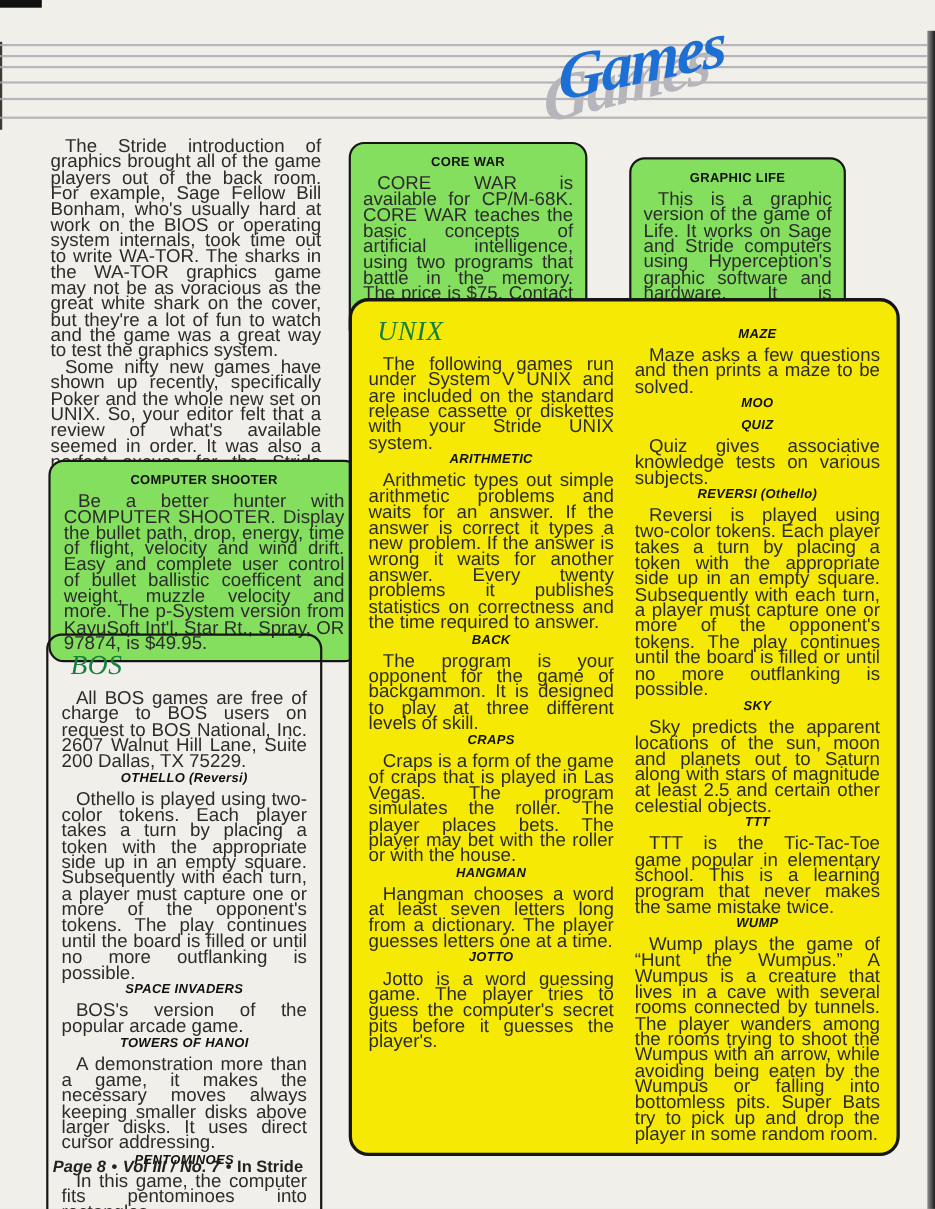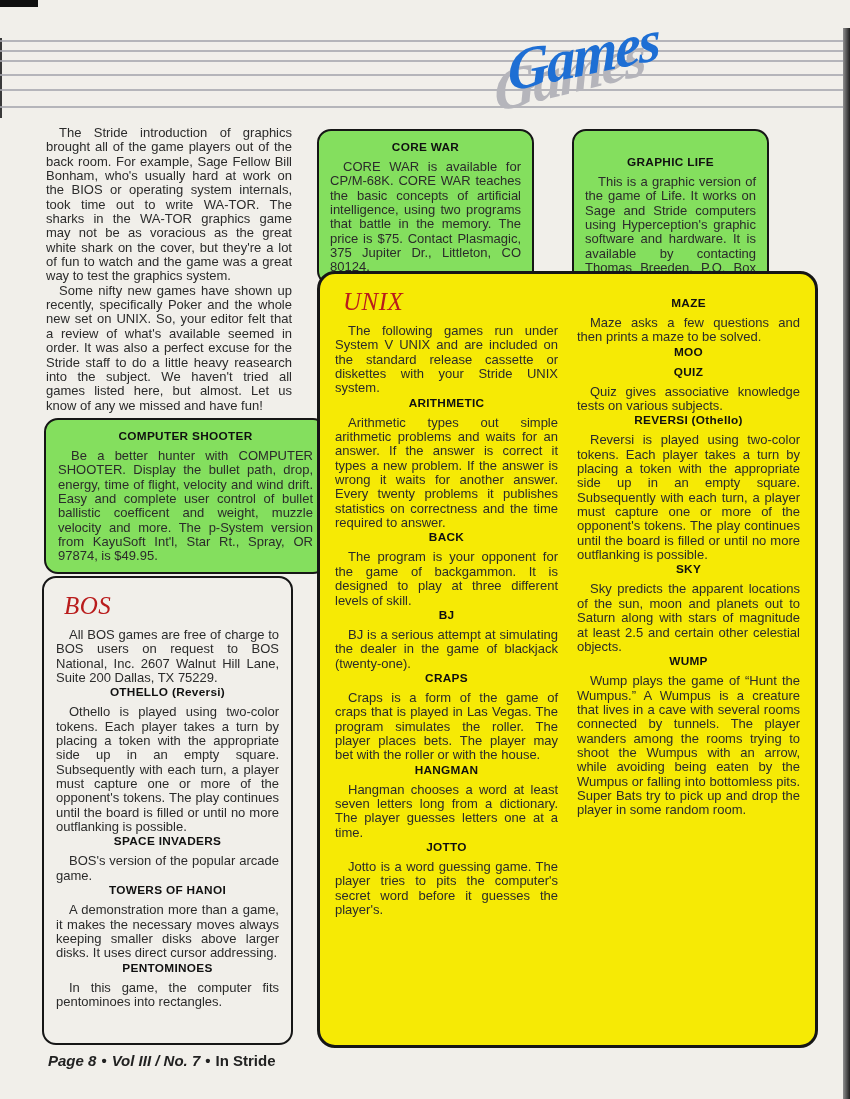--- a/index.html
+++ b/index.html
@@ -18,41 +18,41 @@
   .rule { position:absolute; left:0; width:843px; height:2px; background:#a6a6ae; opacity:.8; }
   
   .logo { position:absolute; left:488px; top:14px; width:260px; height:120px; }
   .logo span { position:absolute; font-family:"Liberation Serif","DejaVu Serif",serif;
     font-style:italic; font-weight:bold; font-size:58px; letter-spacing:-2px; white-space:nowrap; }
   .logo .shadow { left:4px; top:26px; color:var(--logo-shadow,#b5b5bb);
     transform:rotate(-14deg) skewX(-10deg); }
   .logo .main { left:18px; top:8px; color:var(--logo-blue,#1e6fd4);
     transform:rotate(-12deg) skewX(-10deg); }
   
-  .p { font-size:13px; line-height:14.35px; text-align:justify; text-indent:13px; margin:0; }
+  .p { font-size:17px; line-height:14.35px; text-align:justify; text-indent:13px; margin:0; }
   .p + .p { margin-top:0; }
   .h { font-weight:bold; font-size:11.8px; letter-spacing:.3px; text-align:center;
     color:#101010; margin:11px 0 6px; }
   .intro { position:absolute; left:46px; top:126px; width:246px; }
   
   .box { position:absolute; border:2px solid #161616; border-radius:14px; box-sizing:border-box; }
   .green { background:var(--green,#84df5e); }
   .yellow { background:var(--yellow,#f6ea05); border-width:3px; border-radius:18px; }
   .box .h:first-child { margin-top:0; }
   .shooter { left:44px; top:418px; width:283px; min-height:140px; padding:9px 12px 8px; }
   .corewar { left:317px; top:129px; width:217px; min-height:134px; padding:9px 11px 8px; }
-  .graphiclife { left:572px; top:129px; width:197px; min-height:134px; padding:24px 11px 8px; }
+  .graphiclife { left:572px; top:143px; width:197px; min-height:134px; padding:9px 11px 8px; }
   .bos { left:42px; top:576px; width:251px; min-height:469px; padding:12px 12px 10px; background:transparent; }
   .serif-title { font-family:"Liberation Serif","DejaVu Serif",serif; font-style:italic;
-    font-weight:normal; font-size:25px; color:#b91c1c; margin:2px 0 8px 8px; letter-spacing:.5px; }
+    font-weight:normal; font-size:25px; color:#15803d; margin:2px 0 8px 8px; letter-spacing:.5px; }
   .unix { left:317px; top:271px; width:501px; min-height:777px; padding:12px 15px 10px; }
   .unix-cols { display:flex; gap:19px; }
   .unix-col { flex:1 1 0; min-width:0; }
   .unix-col-right { padding-top:6px; }
-  .entry .h { margin:12px 0 6px; }
+  .entry .h { margin:12px 0 6px;font-style:italic; }
   
   .footer { position:absolute; left:48px; top:1052px; font-size:15px; color:#222; white-space:nowrap;font-weight:bold; }
   .footer .it { font-style:italic; }
   .footer .b { display:inline-block; margin:0 5px; font-style:normal; }
 </style>
 </head>
 <body>
 
 <div class="page">
 
@@ -122,34 +122,30 @@
         <p class="p">The following games run under System V UNIX and are included on the standard release cassette or diskettes with your Stride UNIX system.</p>
         <div class="entry">
           <div class="h">ARITHMETIC</div>
           <p class="p">Arithmetic types out simple arithmetic problems and waits for an answer. If the answer is correct it types a new problem. If the answer is wrong it waits for another answer. Every twenty problems it publishes statistics on correctness and the time required to answer.</p>
         </div>
         <div class="entry">
           <div class="h">BACK</div>
           <p class="p">The program is your opponent for the game of backgammon. It is designed to play at three different levels of skill.</p>
         </div>
         <div class="entry">
-          <div class="h">BJ</div>
-          <p class="p">BJ is a serious attempt at simulating the dealer in the game of blackjack (twenty-one).</p>
-        </div>
-        <div class="entry">
           <div class="h">CRAPS</div>
           <p class="p">Craps is a form of the game of craps that is played in Las Vegas. The program simulates the roller. The player places bets. The player may bet with the roller or with the house.</p>
         </div>
         <div class="entry">
           <div class="h">HANGMAN</div>
           <p class="p">Hangman chooses a word at least seven letters long from a dictionary. The player guesses letters one at a time.</p>
         </div>
         <div class="entry">
           <div class="h">JOTTO</div>
-          <p class="p">Jotto is a word guessing game. The player tries to pits the computer's secret word before it guesses the player's.</p>
+          <p class="p">Jotto is a word guessing game. The player tries to guess the computer's secret pits before it guesses the player's.</p>
         </div>
       </div>
       <div class="unix-col unix-col-right">
         <div class="entry">
           <div class="h" style="margin-top:4px">MAZE</div>
           <p class="p">Maze asks a few questions and then prints a maze to be solved.</p>
         </div>
         <div class="entry">
           <div class="h">MOO</div>
         </div>
@@ -159,20 +155,24 @@
         </div>
         <div class="entry">
           <div class="h">REVERSI (Othello)</div>
           <p class="p">Reversi is played using two-color tokens. Each player takes a turn by placing a token with the appropriate side up in an empty square. Subsequently with each turn, a player must capture one or more of the opponent's tokens. The play continues until the board is filled or until no more outflanking is possible.</p>
         </div>
         <div class="entry">
           <div class="h">SKY</div>
           <p class="p">Sky predicts the apparent locations of the sun, moon and planets out to Saturn along with stars of magnitude at least 2.5 and certain other celestial objects.</p>
         </div>
         <div class="entry">
+          <div class="h">TTT</div>
+          <p class="p">TTT is the Tic-Tac-Toe game popular in elementary school. This is a learning program that never makes the same mistake twice.</p>
+        </div>
+        <div class="entry">
           <div class="h">WUMP</div>
           <p class="p">Wump plays the game of “Hunt the Wumpus.” A Wumpus is a creature that lives in a cave with several rooms connected by tunnels. The player wanders among the rooms trying to shoot the Wumpus with an arrow, while avoiding being eaten by the Wumpus or falling into bottomless pits. Super Bats try to pick up and drop the player in some random room.</p>
         </div>
       </div>
     </div>
   </div>
 
   <div class="footer">
     <span class="it">Page 8</span><span class="b">•</span><span class="it">Vol III / No. 7</span><span class="b">•</span><span>In Stride</span>
   </div>

